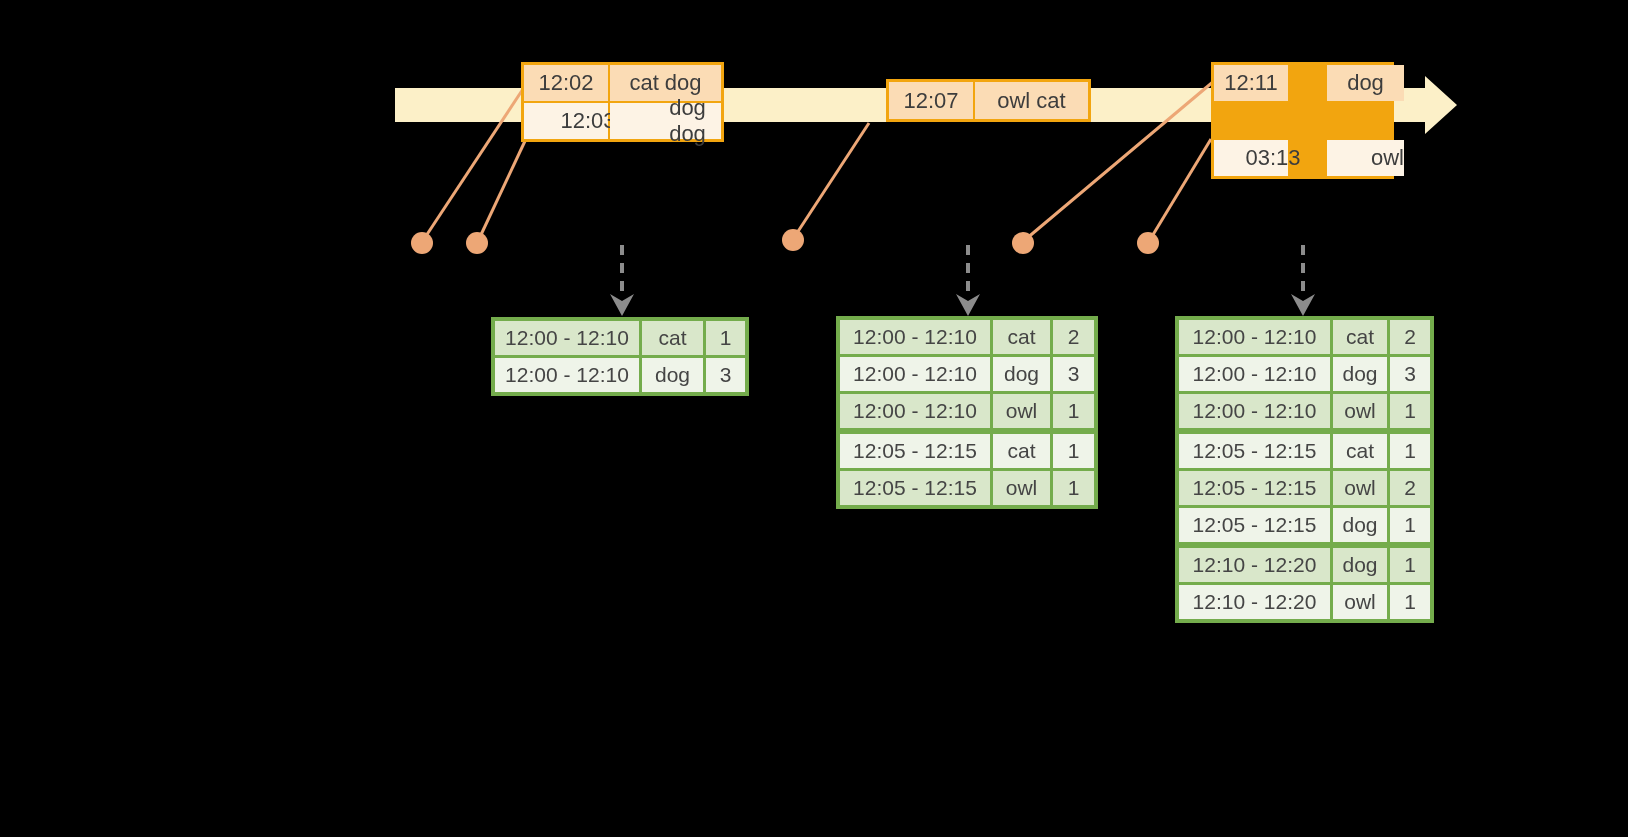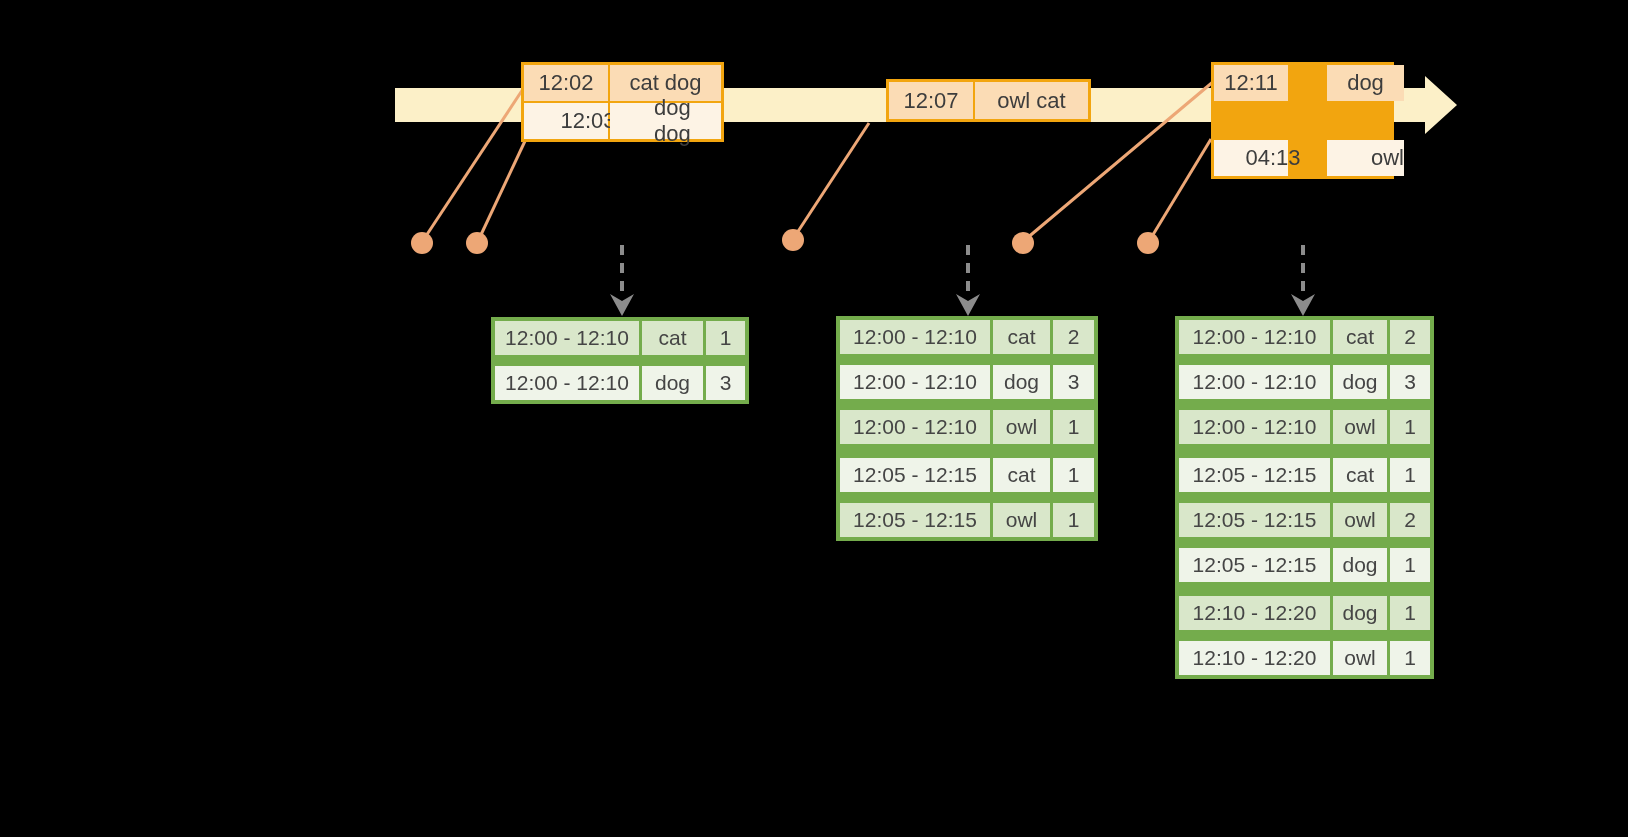--- a/index.html
+++ b/index.html
@@ -1,18 +1,19 @@
 <!DOCTYPE html>
 <html><head>
 <meta charset="utf-8">
 <style>
   html,body{margin:0;padding:0;background:#000;}
   .canvas{
     position:relative;width:1603px;height:837px;background:#000;overflow:hidden;
     font-family:"Liberation Sans", sans-serif;
+    text-align:center;
   }
   .layer{position:absolute;left:0;top:0;}
 
   
   .event-table{
     position:absolute;box-sizing:border-box;
     border:3px solid #F2A50F;background:#F2A50F;
     display:grid;gap:2px;
   }
   .et1{left:521px;top:62px;width:203px;grid-template-columns:84px 1fr;grid-auto-rows:36px;}
@@ -22,21 +23,21 @@
     display:flex;align-items:center;justify-content:center;
     font-size:22px;color:#3d3d3d;
   }
   .ec.peach{background:#FBDCB5;}
   .ec.cream{background:#FDF3E5;padding-left:44px;}
 
   
   .result-table{
     position:absolute;box-sizing:border-box;
     border:4px solid #74AC4C;background:#74AC4C;
-    display:flex;flex-direction:column;gap:11px;
+    display:flex;flex-direction:column;gap:3px;
   }
   .g1{left:491px;top:317px;width:258px;}
   .g2{left:836px;top:316px;width:262px;}
   .g3{left:1175px;top:316px;width:259px;}
   .rt-row{display:grid;gap:3px;height:34px;}
   .g1 .rt-row{grid-template-columns:144px 61px 1fr;}
   .g2 .rt-row{grid-template-columns:150px 57px 1fr;}
   .g3 .rt-row{grid-template-columns:151px 54px 1fr;}
   .ggap{margin-top:3px;}
   .rc{
@@ -95,21 +96,21 @@
   </div>
 
   <div class="event-table et2">
     <div class="ec peach">12:07</div>
     <div class="ec peach">owl cat</div>
   </div>
 
   <div class="event-table et3">
     <div class="ec peach">12:11</div>
     <div class="ec peach">dog</div>
-    <div class="ec cream">04:13</div>
+    <div class="ec cream">03:13</div>
     <div class="ec cream">owl</div>
   </div>
 
   <div class="result-table g1">
     <div class="rt-row">
       <div class="rc dark">12:00 - 12:10</div>
       <div class="rc dark">cat</div>
       <div class="rc dark">1</div>
     </div>
     <div class="rt-row">

